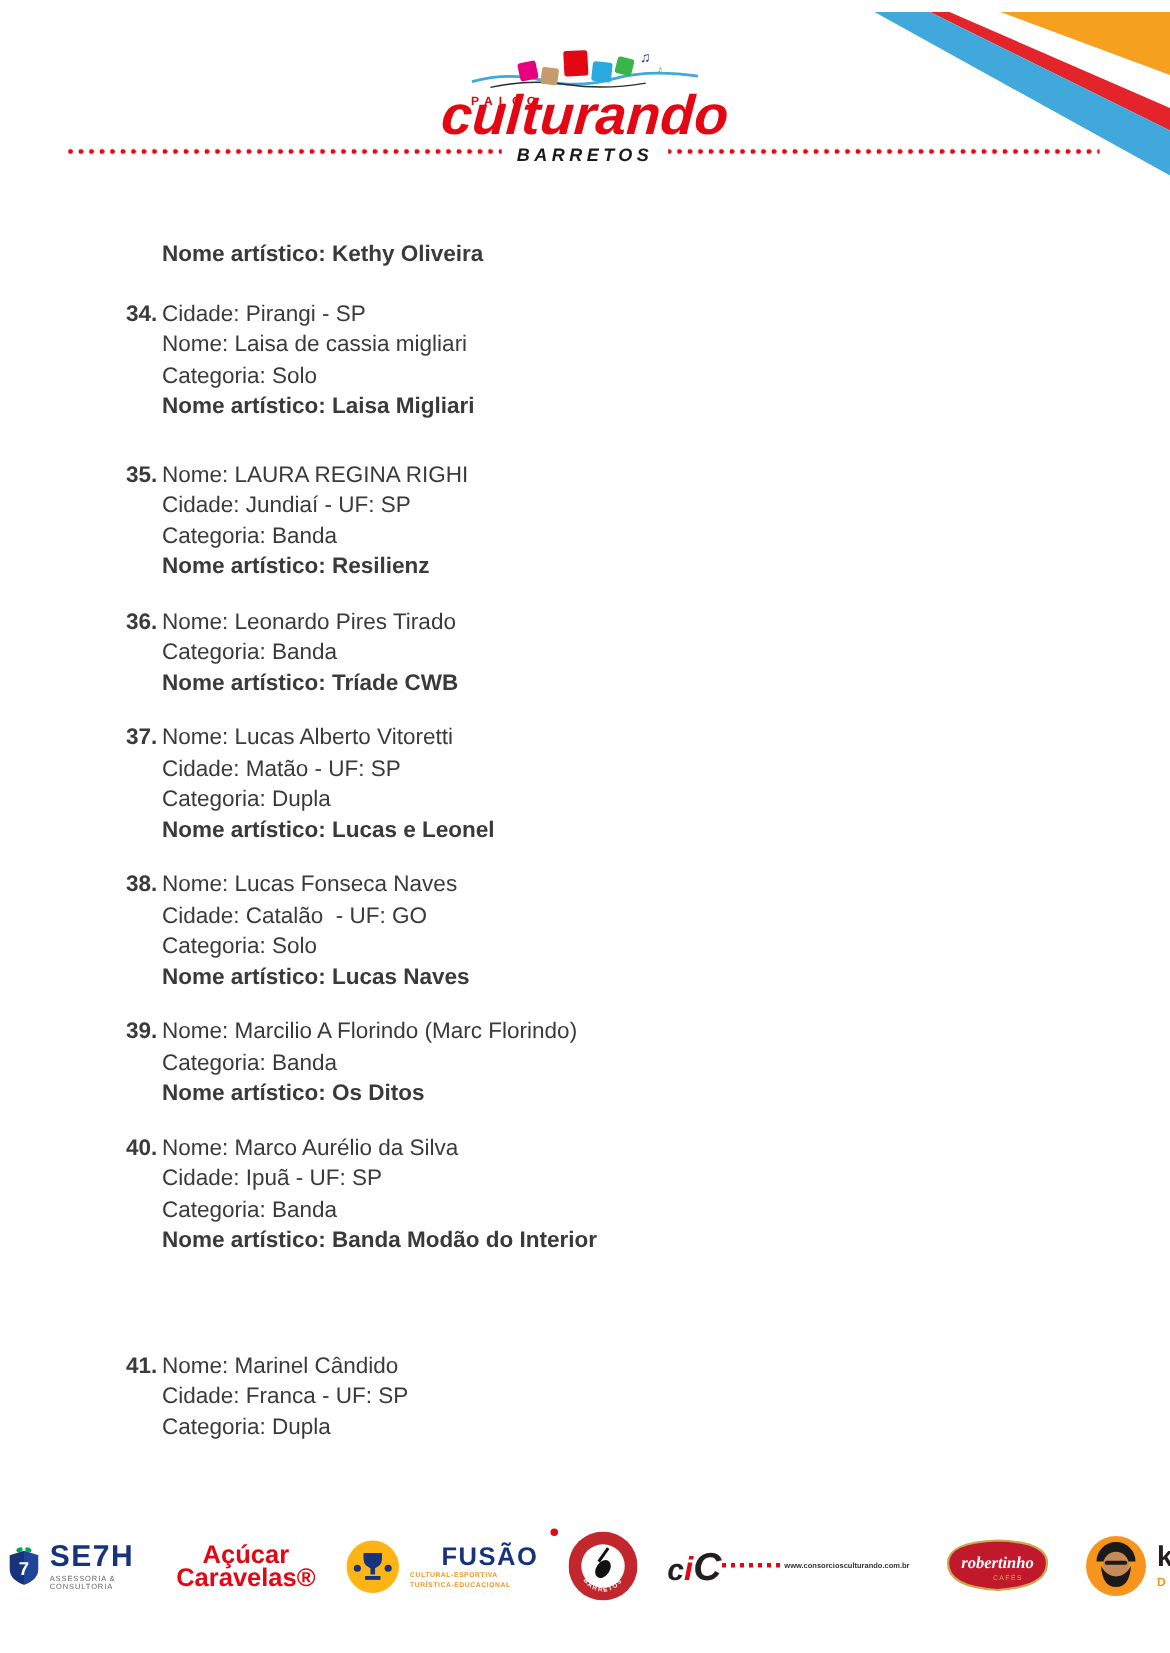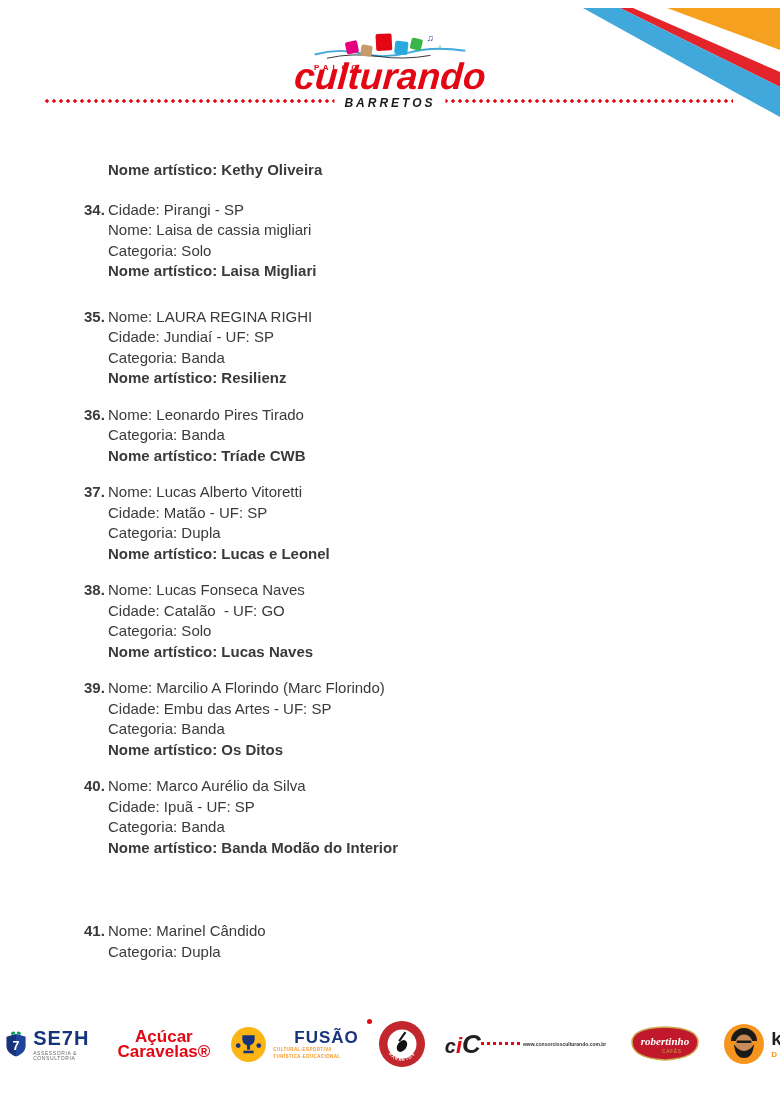--- a/index.html
+++ b/index.html
@@ -139,36 +139,36 @@
     <span class="num">38.</span>
     <div class="line nome">Nome: Lucas Fonseca Naves</div>
     <div class="line cidade">Cidade: Catalão  - UF: GO</div>
     <div class="line categoria">Categoria: Solo</div>
     <div class="line artistico">Nome artístico: Lucas Naves</div>
   </div>
 
   <div class="entry">
     <span class="num">39.</span>
     <div class="line nome">Nome: Marcilio A Florindo (Marc Florindo)</div>
-    <div class="line cidade">Cidade: Embu das Artes - UF: SP</div>
     <div class="line categoria">Categoria: Banda</div>
     <div class="line artistico">Nome artístico: Os Ditos</div>
   </div>
 
   <div class="entry">
     <span class="num">40.</span>
     <div class="line nome">Nome: Marco Aurélio da Silva</div>
     <div class="line cidade">Cidade: Ipuã - UF: SP</div>
     <div class="line categoria">Categoria: Banda</div>
     <div class="line artistico">Nome artístico: Banda Modão do Interior</div>
   </div>
 
   <div class="entry extra-gap">
     <span class="num">41.</span>
     <div class="line nome">Nome: Marinel Cândido</div>
+    <div class="line cidade">Cidade: Franca - UF: SP</div>
     <div class="line categoria">Categoria: Dupla</div>
 
   </div>
 </div>
   </div>
 
   <div class="footer">
 
     <div class="sp agcip">
       <span class="agcip-text">agcip</span>

